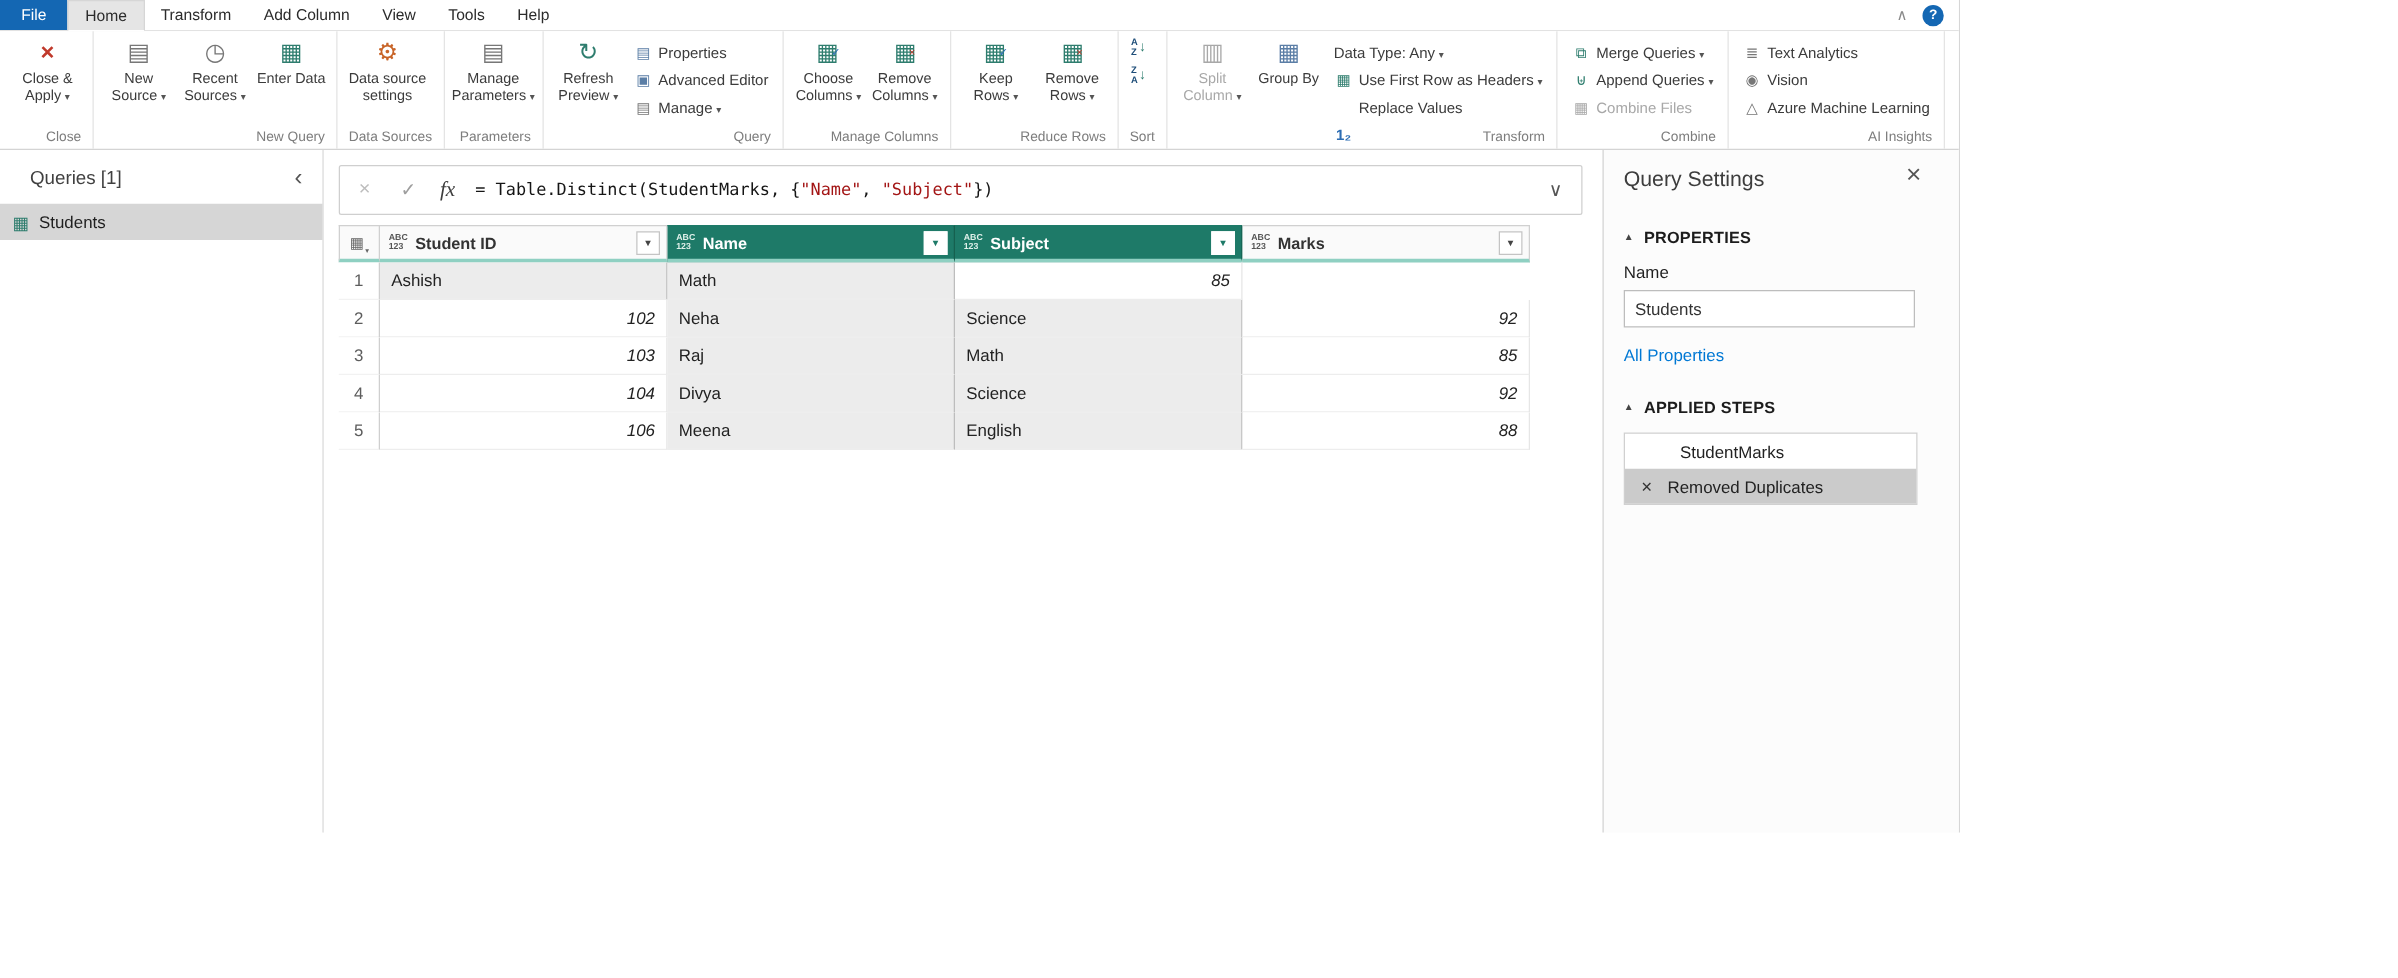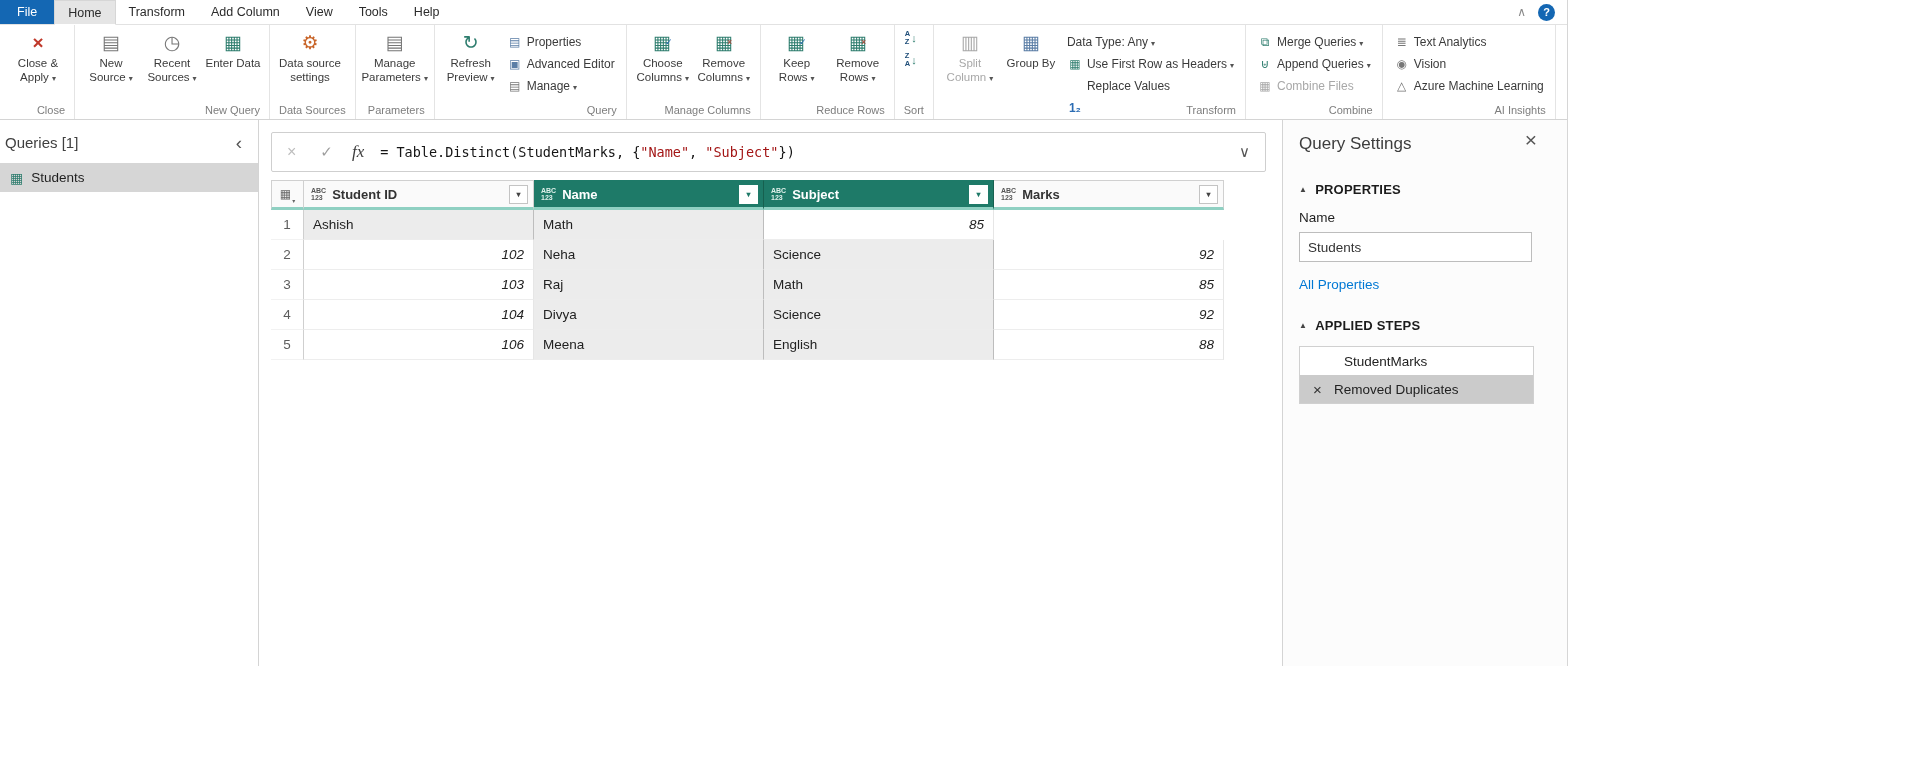--- a/index.html
+++ b/index.html
@@ -32,21 +32,21 @@
   .sort-btn{display:flex;align-items:center;height:20px;padding:0 3px;cursor:pointer;gap:1px;}
   .sort-letters{display:flex;flex-direction:column;font-size:7.5px;line-height:8px;font-weight:bold;color:#1f4e79;}
   .sort-arrow{font-size:11px;color:#2e7d6e;}
   .replace-ic{font-size:9px;color:#2b6cb3;font-weight:bold;margin-top:44px;}
 
   
   .main{display:flex;flex:1;min-height:0;}
 
   
   .queries{width:258px;border-right:1px solid #d4d4d4;background:#fff;flex:0 0 auto;}
-  .q-head{display:flex;align-items:center;justify-content:space-between;padding:14px 16px 12px 5px;}
+  .q-head{display:flex;align-items:center;justify-content:space-between;padding:14px 16px 12px 24px;}
   .q-title{font-size:15px;color:#404040;}
   .q-collapse{font-size:19px;color:#555;cursor:pointer;line-height:14px;}
   .q-item{display:flex;align-items:center;height:29px;padding-left:10px;background:#d6d6d6;font-size:13.5px;color:#1f1f1f;gap:8px;cursor:pointer;}
   .q-item .qicon{color:#2e7d6e;font-size:14px;}
 
   
   .center{flex:1;display:flex;flex-direction:column;background:#fff;min-width:0;}
   .fbar{display:flex;align-items:center;height:38px;margin:12px 16px 8px 12px;border:1px solid #cfcfcf;border-radius:2px;background:#fff;flex:0 0 auto;}
   .fx-x{font-size:16px;color:#bdbdbd;padding:0 11px 0 15px;cursor:pointer;}
   .fx-check{font-size:15px;color:#9e9e9e;padding:0 13px;cursor:pointer;}

